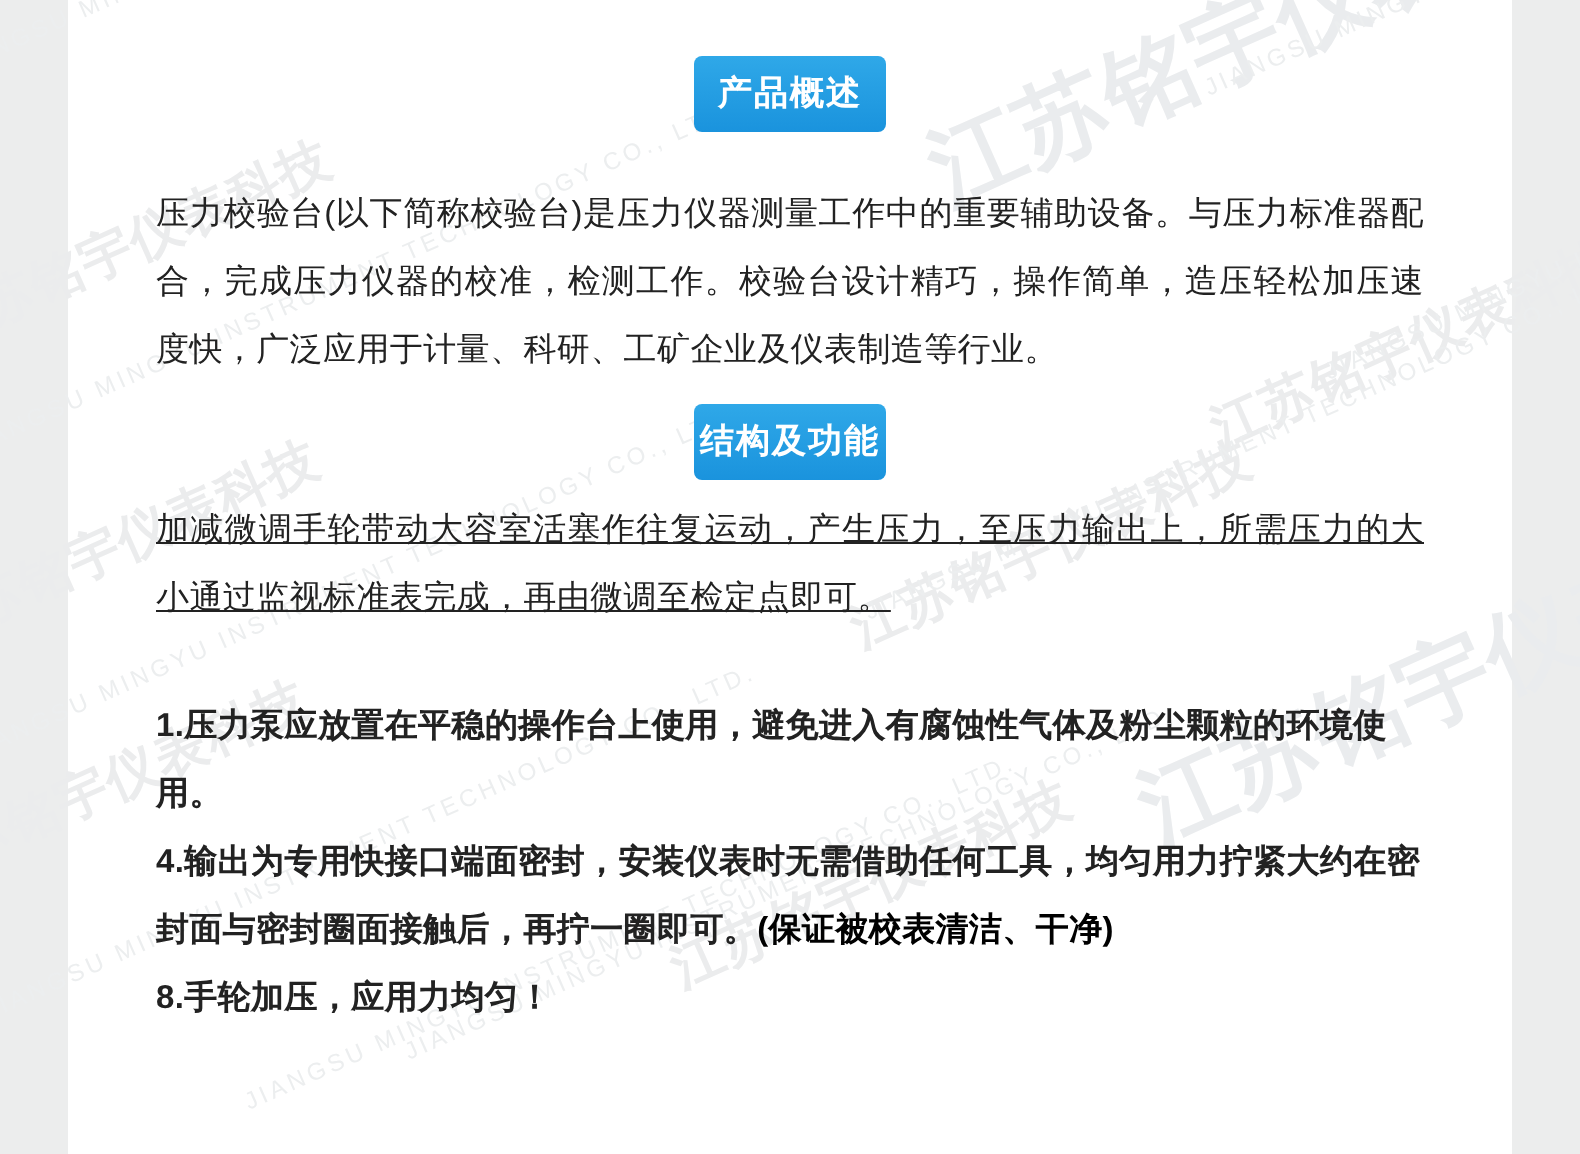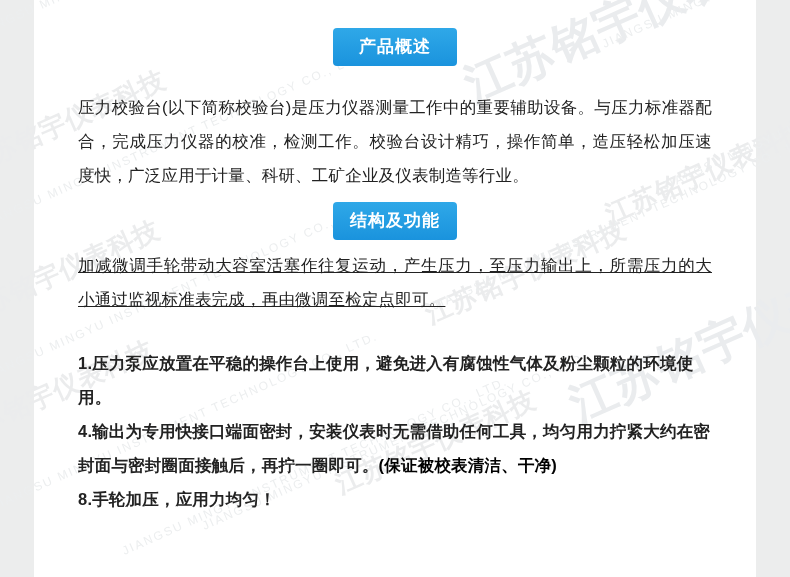--- a/index.html
+++ b/index.html
@@ -66,21 +66,21 @@
   .content {
     position: relative;
     z-index: 3;
     padding: 0 78px;
   }
 
   
   .section-heading {
     display: block;
     margin: 0 auto;
-    width: 124px;
+    width: 96px;
     text-align: center;
     background: linear-gradient(to bottom, #2fa8e8 0%, #1a93dd 100%);
     color: #ffffff;
     font-size: 17px;
     font-weight: bold;
     letter-spacing: 1px;
     border-radius: 4px;
     padding: 7px 0 8px 0;
     box-sizing: border-box;
   }

